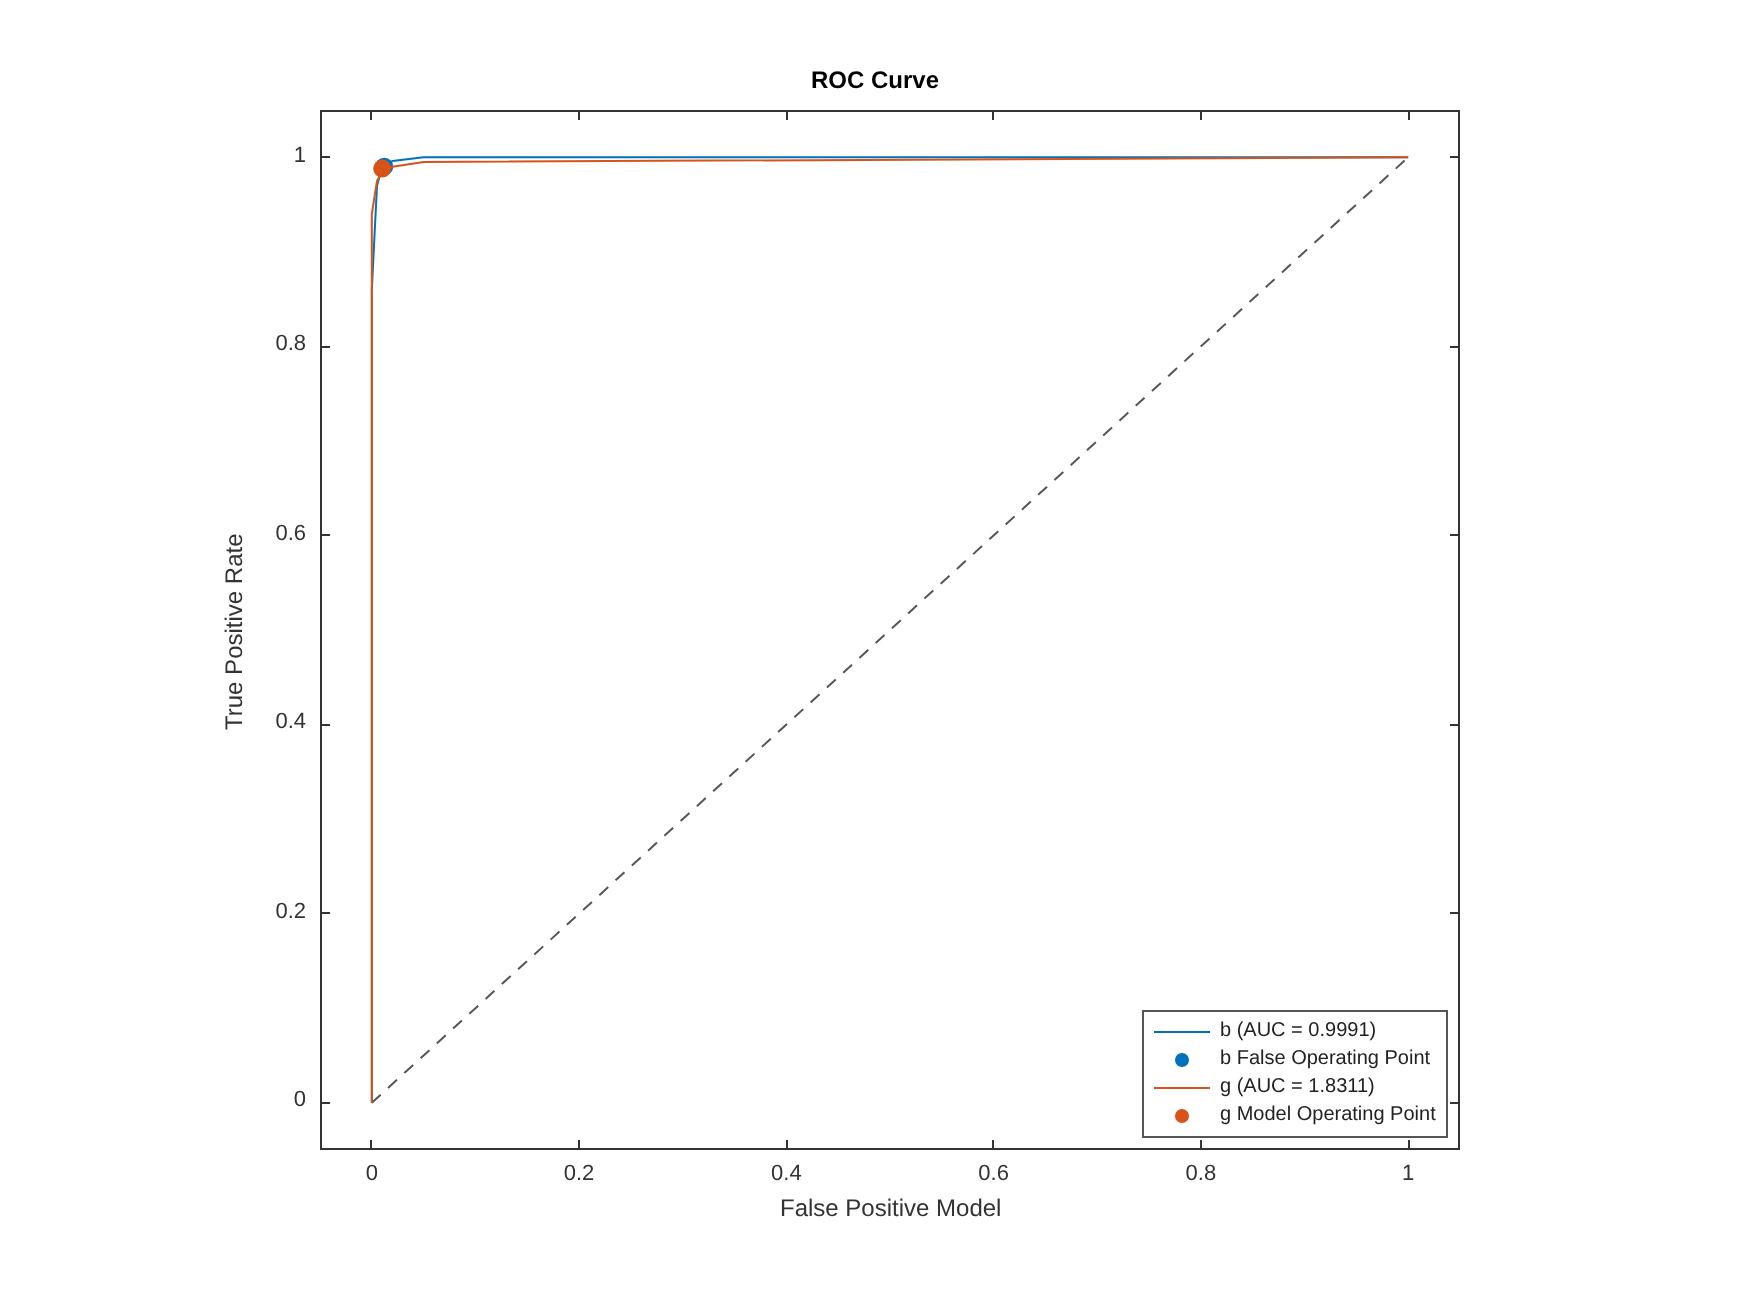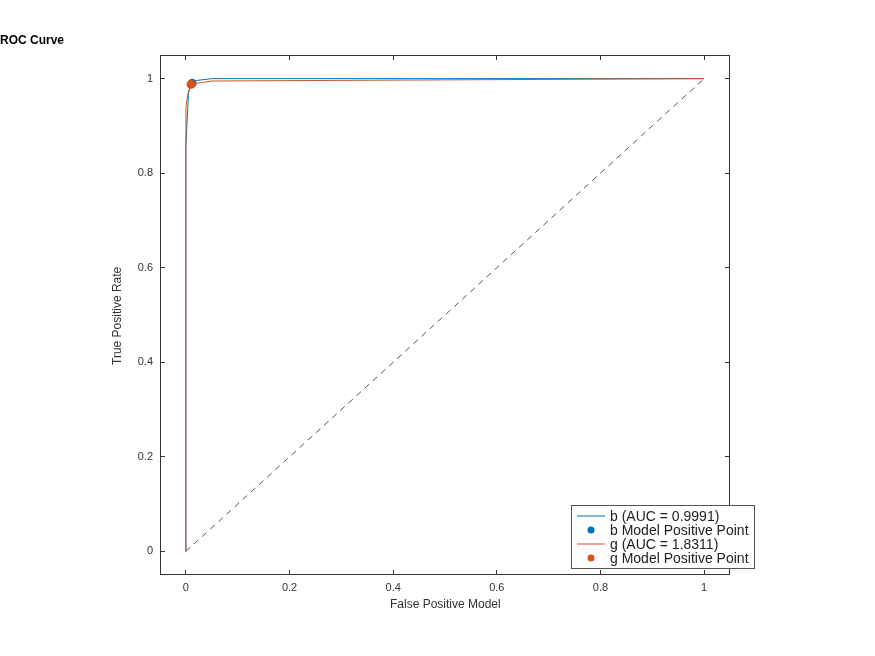--- a/index.html
+++ b/index.html
@@ -21,20 +21,21 @@
     position: absolute;
     background: #ffffff;
     border: 1px solid #333;
     box-sizing: border-box;
   }
   .title {
     position: absolute;
     font-size: 12px;
     font-weight: bold;
     color: #000;
+    text-align: center;
     width: 100%;
   }
   .xlabel, .ylabel {
     position: absolute;
     font-size: 12px;
     color: #333;
   }
   .ylabel {
     transform-origin: left top;
     transform: rotate(-90deg);
@@ -51,21 +52,21 @@
     background: #333;
   }
   svg.plot {
     position: absolute;
     overflow: visible;
   }
   .legend-box {
     position: absolute;
     background: #ffffff;
     border: 1px solid #555;
-    font-size: 14px;
+    font-size: 10px;
     color: #222;
     padding: 3px 5px 3px 5px;
     line-height: 14px;
   }
   .legend-row {
     display: flex;
     align-items: center;
     height: 14px;
   }
   .legend-swatch {
@@ -152,29 +153,29 @@
       <div class="legend-row">
         <div class="legend-swatch">
           <div class="legend-line" style="background: rgb(0, 114, 189);"></div>
         </div>
         <span>b (AUC = 0.9991)</span>
       </div>
       <div class="legend-row">
         <div class="legend-swatch">
           <div class="legend-dot" style="background: rgb(0, 114, 189);"></div>
         </div>
-        <span>b Model Positive Point</span>
+        <span>b False Operating Point</span>
       </div>
       <div class="legend-row">
         <div class="legend-swatch">
           <div class="legend-line" style="background: rgb(217, 83, 25);"></div>
         </div>
         <span>g (AUC = 1.8311)</span>
       </div>
       <div class="legend-row">
         <div class="legend-swatch">
           <div class="legend-dot" style="background: rgb(217, 83, 25);"></div>
         </div>
-        <span>g Model Positive Point</span>
+        <span>g Model Operating Point</span>
       </div>
     </div>
 
 </div>
 
 </body></html>

